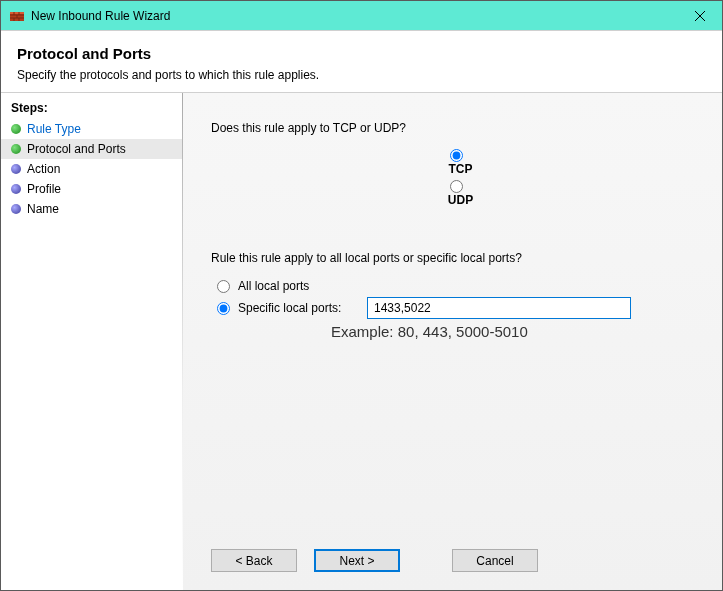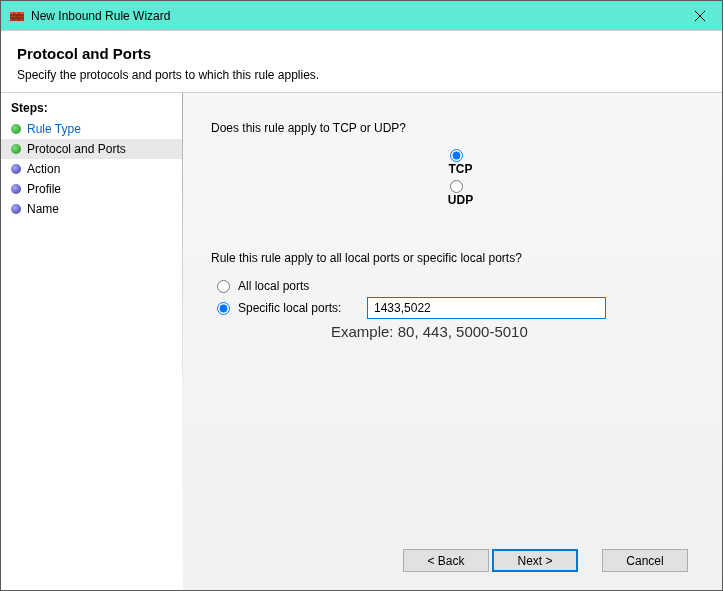--- a/index.html
+++ b/index.html
@@ -141,40 +141,40 @@
 .ports-row .lbl-col {
   width: 150px;
   display: flex;
   align-items: center;
 }
 .ports-row input[type=radio] {
   margin-right: 8px;
   width: 13px; height: 13px;
 }
 .port-input {
-  width: 239px;
+  width: 264px;
   height: 22px;
   border: 1px solid #0078d7;
   padding: 2px 6px;
   font-family: inherit;
   font-size: 12px;
   background: #fff;
 }
 .example {
   font-size: 15px;
   color: #333;
   margin-left: 120px;
   margin-top: 2px;
 }
 .footer {
   margin-top: auto;
   padding: 14px 16px 18px 0;
   display: flex;
-  justify-content: flex-end;
-  gap: 3px;
+  justify-content: flex-start;
+  gap: 17px;
 }
 .btn {
   width: 86px;
   height: 23px;
   font-family: inherit;
   font-size: 12px;
   background: #e1e1e1;
   border: 1px solid #adadad;
   cursor: pointer;
 }

